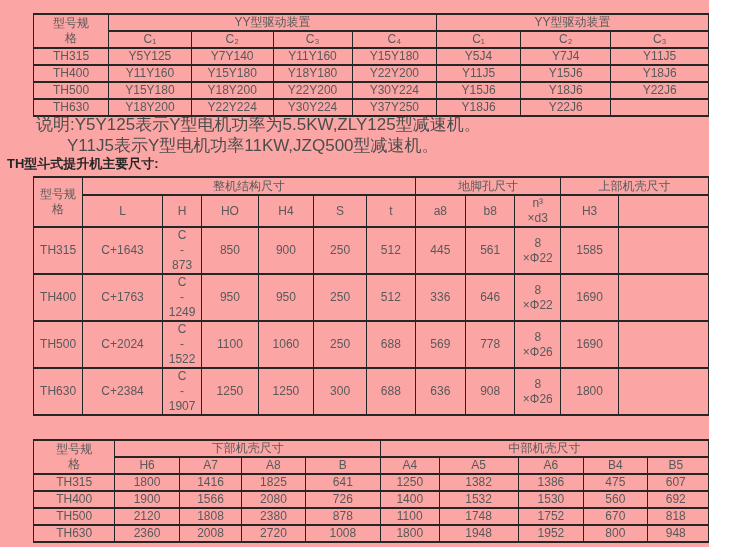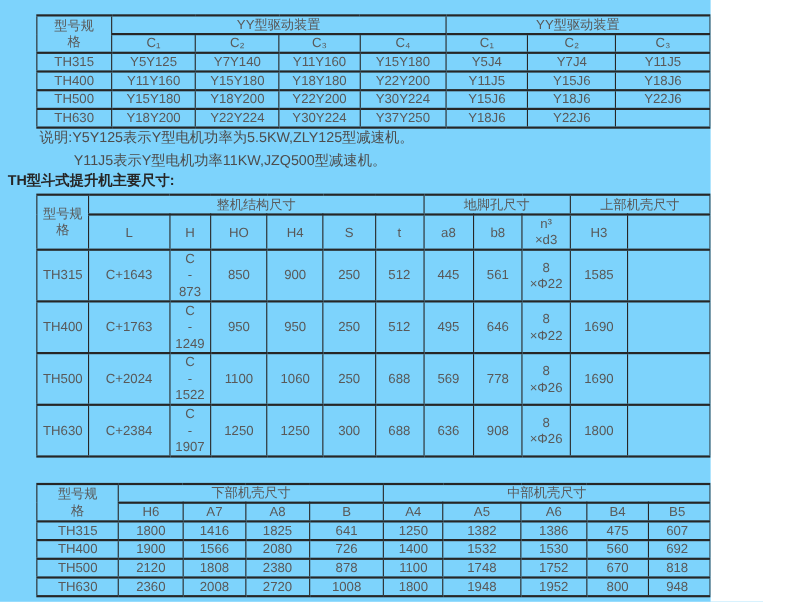--- a/index.html
+++ b/index.html
@@ -1,18 +1,18 @@
 <!DOCTYPE html>
 <html><head>
 <meta charset="utf-8">
 <style>
   html,body{margin:0;padding:0;}
   body{width:731px;height:547px;background:#ffffff;overflow:hidden;
        font-family:"Liberation Sans","DejaVu Sans",sans-serif;}
-  .page{position:relative;width:646px;height:547px;overflow:hidden;background:#7dd3fc;}
+  .page{position:relative;width:709px;height:547px;overflow:hidden;background:#fca5a5;}
 
   table.tbl{position:absolute;border-collapse:collapse;table-layout:fixed;}
   table.tbl td{border:solid #262626;border-width:2px 1px;text-align:center;
     font-size:12px;color:#595959;padding:0;overflow:hidden;
     white-space:pre-line;line-height:15px;vertical-align:middle;}
 
   
   .t-drive{left:33px;top:13px;}
   .t-drive tr{height:17px;}
   .t-drive tr.h2{height:16px;}
@@ -25,21 +25,21 @@
   .t-dims tr.data{height:47px;}
 
   
   .t-shell{left:33px;top:439px;}
   .t-shell td{line-height:13px;}
   .t-shell tr.h1{height:15px;}
   .t-shell tr.h2{height:13px;}
   .t-shell tr.data{height:15px;}
   .t-shell td.ra{text-align:center;padding-right:4px;}
 
-  .note{position:absolute;font-size:13px;color:#4d4d4d;white-space:nowrap;line-height:15px;}
+  .note{position:absolute;font-size:17px;color:#4d4d4d;white-space:nowrap;line-height:15px;}
   .n1{left:36px;top:117px;}
   .n2{left:47px;top:138px;margin-left:20px;}
   .sec-title{position:absolute;left:7px;top:155px;font-size:13px;font-weight:bold;
     color:#262626;white-space:nowrap;}
 </style>
 </head>
 <body>
 
 <div class="page">
 
@@ -174,21 +174,21 @@
     <tr class="data">
       <td>TH400</td>
       <td>C+1763</td>
       <td>C
 -
 1249</td>
       <td>950</td>
       <td>950</td>
       <td>250</td>
       <td>512</td>
-      <td>495</td>
+      <td>336</td>
       <td>646</td>
       <td>8
 ×Φ22</td>
       <td>1690</td>
       <td></td>
     </tr>
     <tr class="data">
       <td>TH500</td>
       <td>C+2024</td>
       <td>C

